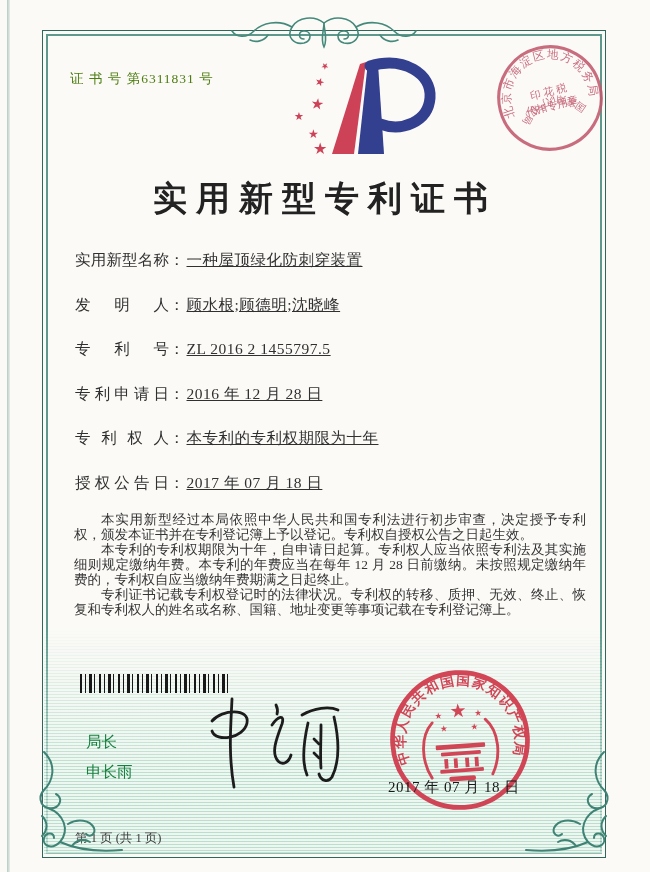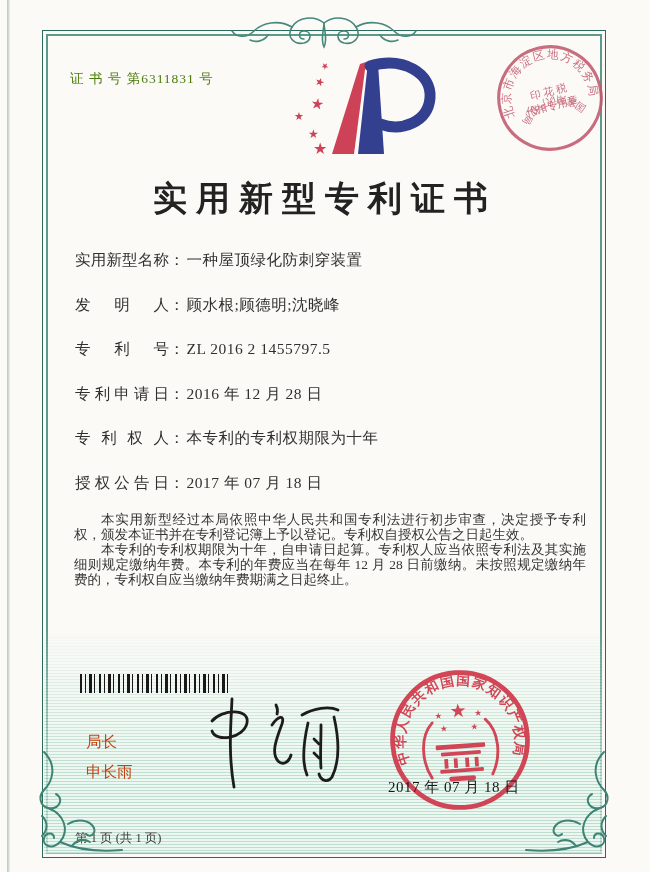--- a/index.html
+++ b/index.html
@@ -25,34 +25,34 @@
     mask-image:linear-gradient(180deg,transparent 0,rgba(0,0,0,.55) 70px,#000 150px);
   }
   .cert-number{position:absolute;left:70px;top:70px;font-size:13.5px;
     letter-spacing:1px;color:#4d7c0f;}
   .logo{position:absolute;left:286px;top:50px;width:152px;height:118px;}
   .tax-stamp{position:absolute;left:492px;top:40px;width:116px;height:116px;
     transform:rotate(-14deg);opacity:.88;}
   .title{position:absolute;left:0;width:650px;top:176px;text-align:center;
     font-size:34px;font-weight:600;letter-spacing:9px;color:#222;}
   .fields{position:absolute;left:75px;top:250px;width:510px;font-size:15.5px;color:#303030;}
-  .frow{margin-bottom:23.5px;white-space:nowrap;}
+  .frow{margin-bottom:23.5px;white-space:nowrap;text-decoration:underline;}
   .fl{display:inline-block;width:94px;text-align:justify;text-align-last:justify;
     text-justify:inter-character;vertical-align:bottom;}
   .fc{display:inline-block;margin:0 2px 0 0;}
   .fv{letter-spacing:.5px;}
   .paras{position:absolute;left:74px;top:512px;width:512px;font-size:13.5px;
     line-height:15px;text-align:justify;color:#353535;}
   .paras p{margin:0;text-indent:2em;}
   .barcode{position:absolute;left:80px;top:674px;width:152px;height:19px;
     background-image:
       repeating-linear-gradient(90deg,#181818 0 2px,transparent 2px 5px,
         #181818 5px 6px,transparent 6px 9px,#181818 9px 12px,
         transparent 12px 14px,#181818 14px 15px,transparent 15px 19px);}
-  .signer{position:absolute;left:86px;top:727px;font-size:15.5px;color:#c2410c;
+  .signer{position:absolute;left:86px;top:727px;font-size:15.5px;color:#15803d;
     line-height:30px;font-family:Liberation Sans, sans-serif;}
   .signature{position:absolute;left:188px;top:693px;width:160px;height:105px;}
   .seal{position:absolute;left:384px;top:664px;width:152px;height:152px;
     transform:rotate(-4deg);opacity:.93;}
   .seal-date{position:absolute;left:388px;top:778px;font-size:15px;color:#181818;
     letter-spacing:.5px;}
   .footer{position:absolute;left:75px;top:830px;width:460px;text-align:left;
     font-size:12.5px;color:#3c3c3c;}
   .ornament-top{position:absolute;left:228px;top:13px;width:192px;height:42px;}
   .flourish{position:absolute;width:92px;height:116px;}
@@ -132,20 +132,21 @@
     <span class="fl">专利权人</span><span class="fc">：</span><span class="fv">本专利的专利权期限为十年</span>
   </div>
   <div class="frow">
     <span class="fl">授权公告日</span><span class="fc">：</span><span class="fv">2017 年 07 月 18 日</span>
   </div>
 </div>
 
 <div class="paras">
   <p>本实用新型经过本局依照中华人民共和国专利法进行初步审查，决定授予专利权，颁发本证书并在专利登记簿上予以登记。专利权自授权公告之日起生效。</p>
   <p>本专利的专利权期限为十年，自申请日起算。专利权人应当依照专利法及其实施细则规定缴纳年费。本专利的年费应当在每年 12 月 28 日前缴纳。未按照规定缴纳年费的，专利权自应当缴纳年费期满之日起终止。</p>
+  <p>专利证书记载专利权登记时的法律状况。专利权的转移、质押、无效、终止、恢复和专利权人的姓名或名称、国籍、地址变更等事项记载在专利登记簿上。</p>
 </div>
 
 <div class="barcode"></div>
 
 <div class="signer">
   <div>局长</div>
   <div>申长雨</div>
 </div>
 
 <svg class="signature" viewBox="0 0 160 105">

